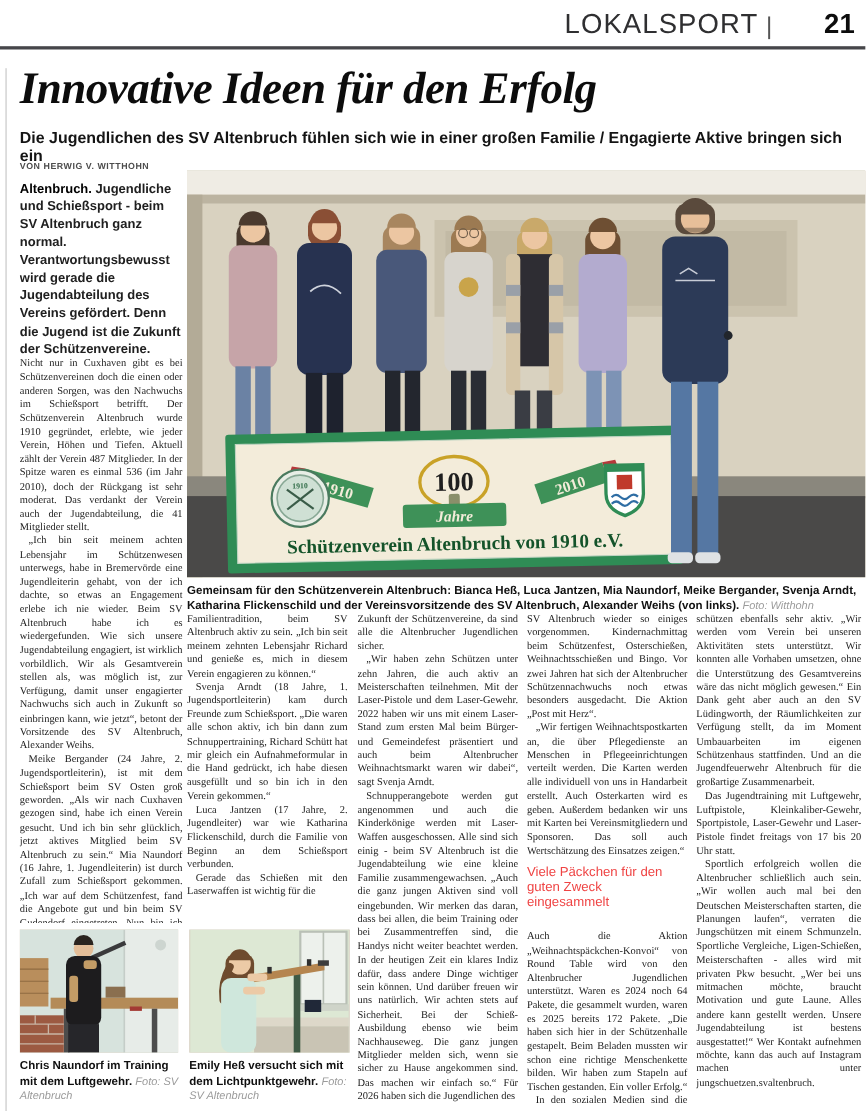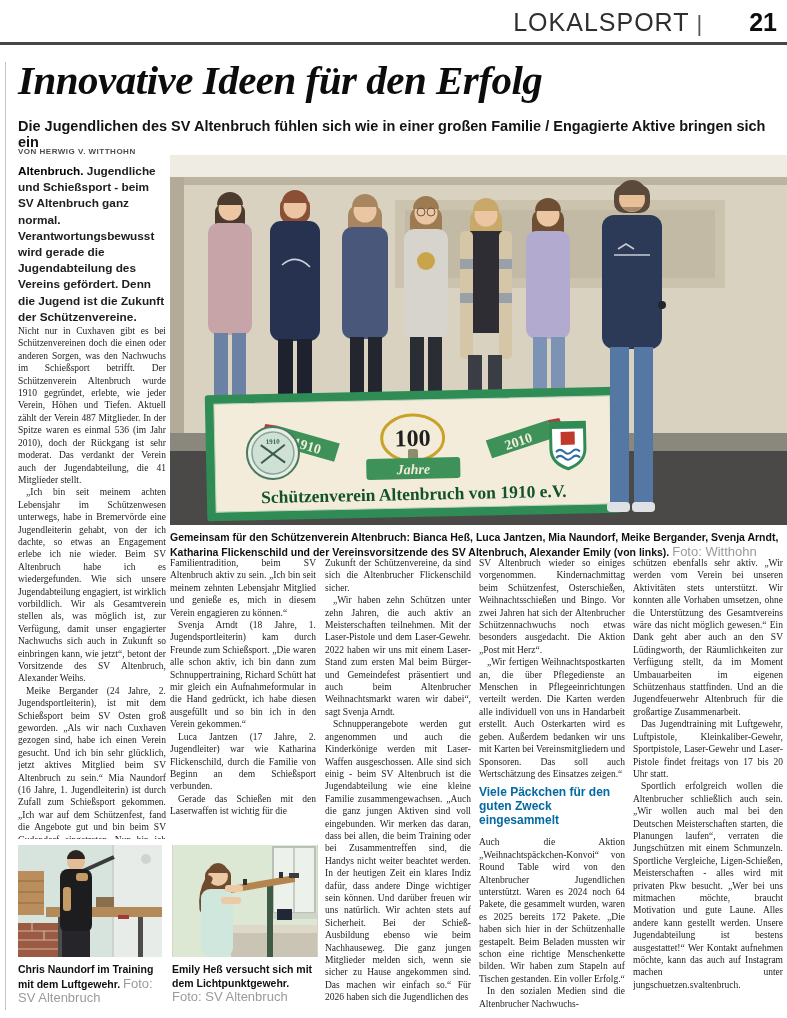--- a/index.html
+++ b/index.html
@@ -34,33 +34,33 @@
   #col2{left:170px;top:557px;width:146px;height:283px;}
   #col3{left:325px;top:557px;width:146px;height:452px;}
   #col4{left:479px;top:557px;width:146px;height:452px;}
   #col5{left:633px;top:557px;width:150px;height:452px;}
 
   .lead{font-family:"Liberation Sans",sans-serif;font-size:11.8px;line-height:16.2px;
         font-weight:bold;color:#202020;text-align:left;margin:0 0 8px 0;-webkit-hyphens:auto;hyphens:auto;}
   .lead .dateline{font-weight:bold;color:#000;}
 
   .col-subhead{font-family:"Liberation Sans",sans-serif;font-size:12px;line-height:14px;
-        font-weight:bold;color:#0369a1;margin:5px 0 9px 0;text-align:left;}
+        font-weight:normal;color:#ef4444;margin:5px 0 19px 0;text-align:left;}
 
   
   .photo{position:absolute;overflow:hidden;background:#d8d2c2;}
   #main-photo{left:170px;top:155px;width:617px;height:370px;}
   #photo-chris{left:18px;top:845px;width:144px;height:112px;}
   #photo-emily{left:172px;top:845px;width:146px;height:112px;}
   .photo svg{display:block;width:100%;height:100%;}
 
   
   .caption{position:absolute;font-size:10.5px;line-height:13.5px;color:#101010;}
   .caption b{font-weight:bold;}
-  .credit{font-size:13px;color:#9b9b9b;font-weight:normal;}
+  .credit{font-size:10px;color:#9b9b9b;font-weight:normal;font-style:italic;}
   #main-caption{left:170px;top:531px;width:617px;}
   #caption-chris{left:18px;top:963px;width:144px;}
   #caption-emily{left:172px;top:963px;width:146px;}
 </style>
 </head>
 <body>
 
 <div id="page">
 
   <div class="masthead">
@@ -194,32 +194,32 @@
         <rect x="440" y="192" width="19" height="156" fill="#5577a3"></rect>
         <rect x="464" y="192" width="19" height="156" fill="#5577a3"></rect>
         <rect x="437" y="347" width="23" height="10" rx="4" fill="#dfe2e4"></rect>
         <rect x="462" y="347" width="23" height="10" rx="4" fill="#dfe2e4"></rect>
         <circle cx="492" cy="150" r="4" fill="#22262c"></circle>
       </g>
     </svg>
   </div>
 
   <div class="caption" id="main-caption">
-    <b>Gemeinsam für den Schützenverein Altenbruch: Bianca Heß, Luca Jantzen, Mia Naundorf, Meike Bergander, Svenja Arndt, Katharina Flickenschild und der Vereinsvorsitzende des SV Altenbruch, Alexander Emily (von links).</b>
+    <b>Gemeinsam für den Schützenverein Altenbruch: Bianca Heß, Luca Jantzen, Mia Naundorf, Meike Bergander, Svenja Arndt, Katharina Flickenschild und der Vereinsvorsitzende des SV Altenbruch, Alexander Weihs (von links).</b>
     <span class="credit">Foto: Witthohn</span>
   </div>
 
   <div class="col" id="col2">
-    <p>Familientradition, beim SV Altenbruch aktiv zu sein. „Ich bin seit meinem zehnten Lebensjahr Mitglied und genieße es, mich in diesem Verein engagieren zu können.“</p>
+    <p>Familientradition, beim SV Altenbruch aktiv zu sein. „Ich bin seit meinem zehnten Lebensjahr Richard und genieße es, mich in diesem Verein engagieren zu können.“</p>
     <p class="ind">Svenja Arndt (18 Jahre, 1. Jugendsportleiterin) kam durch Freunde zum Schießsport. „Die waren alle schon aktiv, ich bin dann zum Schnuppertraining, Richard Schütt hat mir gleich ein Aufnahmeformular in die Hand gedrückt, ich habe diesen ausgefüllt und so bin ich in den Verein gekommen.“</p>
     <p class="ind">Luca Jantzen (17 Jahre, 2. Jugendleiter) war wie Katharina Flickenschild, durch die Familie von Beginn an dem Schießsport verbunden.</p>
     <p class="ind">Gerade das Schießen mit den Laserwaffen ist wichtig für die</p>
   </div>
   <div class="col" id="col3">
-    <p>Zukunft der Schützenvereine, da sind sich die Altenbrucher Flickenschild sicher.</p>
+    <p>Zukunft der Schützenvereine, da sind alle die Altenbrucher Jugendlichen sicher.</p>
     <p class="ind">„Wir haben zehn Schützen unter zehn Jahren, die auch aktiv an Meisterschaften teilnehmen. Mit der Laser-Pistole und dem Laser-Gewehr. 2022 haben wir uns mit einem Laser-Stand zum ersten Mal beim Bürger- und Gemeindefest präsentiert und auch beim Altenbrucher Weihnachtsmarkt waren wir dabei“, sagt Svenja Arndt.</p>
     <p class="ind">Schnupperangebote werden gut angenommen und auch die Kinderkönige werden mit Laser-Waffen ausgeschossen. Alle sind sich einig - beim SV Altenbruch ist die Jugendabteilung wie eine kleine Familie zusammengewachsen. „Auch die ganz jungen Aktiven sind voll eingebunden. Wir merken das daran, dass bei allen, die beim Training oder bei Zusammentreffen sind, die Handys nicht weiter beachtet werden. In der heutigen Zeit ein klares Indiz dafür, dass andere Dinge wichtiger sein können. Und darüber freuen wir uns natürlich. Wir achten stets auf Sicherheit. Bei der Schieß-Ausbildung ebenso wie beim Nachhauseweg. Die ganz jungen Mitglieder melden sich, wenn sie sicher zu Hause angekommen sind. Das machen wir einfach so.“ Für 2026 haben sich die Jugendlichen des</p>
   </div>
   <div class="col" id="col4">
     <p>SV Altenbruch wieder so einiges vorgenommen. Kindernachmittag beim Schützenfest, Osterschießen, Weihnachtsschießen und Bingo. Vor zwei Jahren hat sich der Altenbrucher Schützennachwuchs noch etwas besonders ausgedacht. Die Aktion „Post mit Herz“.</p>
     <p class="ind">„Wir fertigen Weihnachtspostkarten an, die über Pflegedienste an Menschen in Pflegeeinrichtungen verteilt werden. Die Karten werden alle individuell von uns in Handarbeit erstellt. Auch Osterkarten wird es geben. Außerdem bedanken wir uns mit Karten bei Vereinsmitgliedern und Sponsoren. Das soll auch Wertschätzung des Einsatzes zeigen.“</p>
     <h3 class="col-subhead">Viele Päckchen für den guten Zweck eingesammelt</h3>
     <p>Auch die Aktion „Weihnachtspäckchen-Konvoi“ von Round Table wird von den Altenbrucher Jugendlichen unterstützt. Waren es 2024 noch 64 Pakete, die gesammelt wurden, waren es 2025 bereits 172 Pakete. „Die haben sich hier in der Schützenhalle gestapelt. Beim Beladen mussten wir schon eine richtige Menschenkette bilden. Wir haben zum Stapeln auf Tischen gestanden. Ein voller Erfolg.“</p>
     <p class="ind">In den sozialen Medien sind die Altenbrucher Nachwuchs-</p>
   </div>

